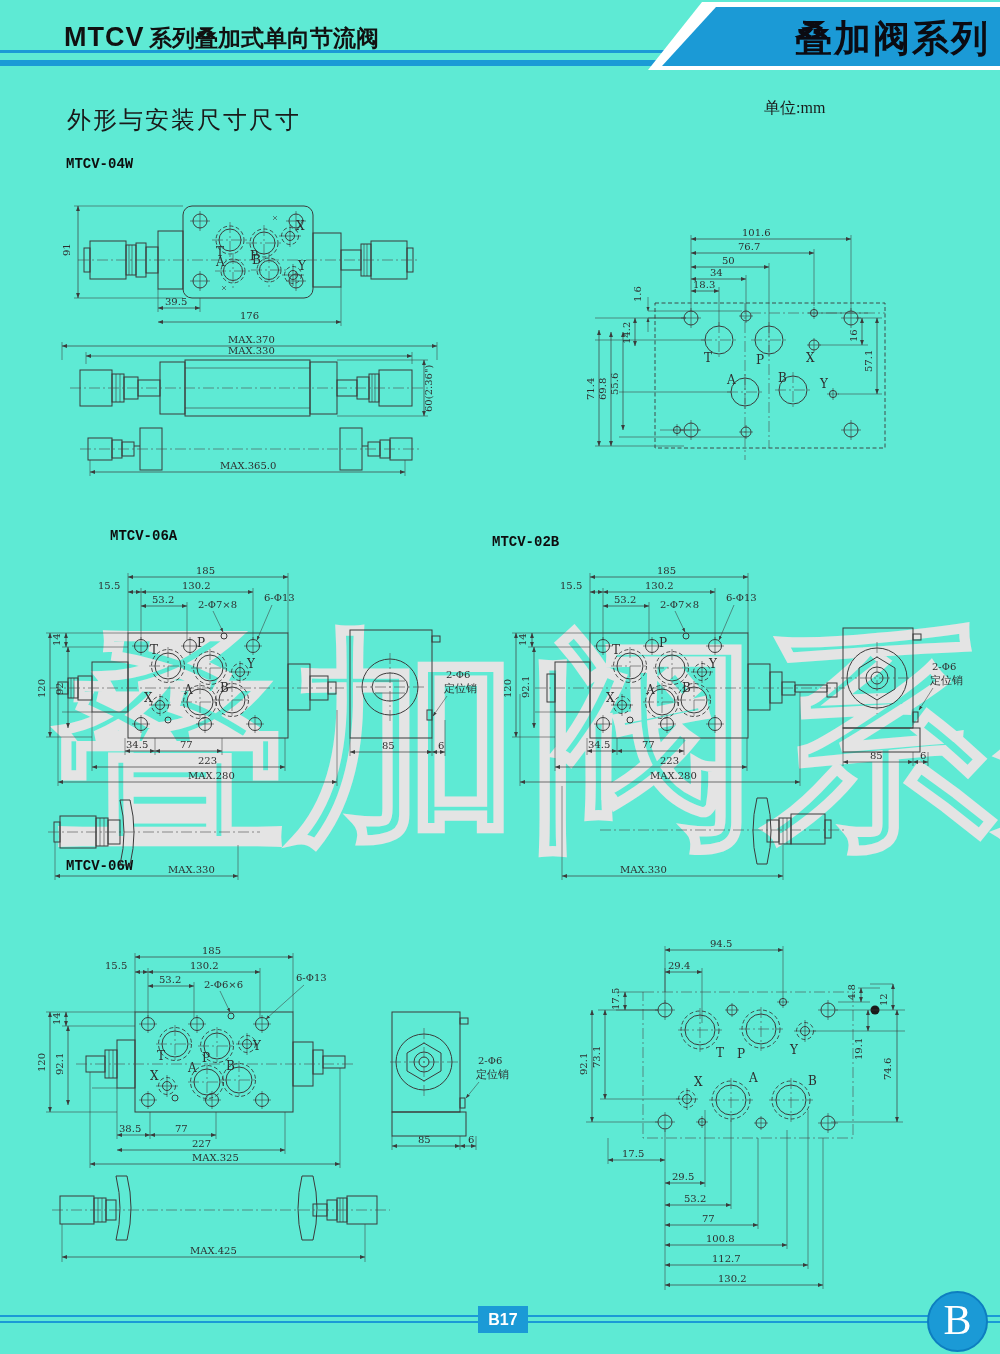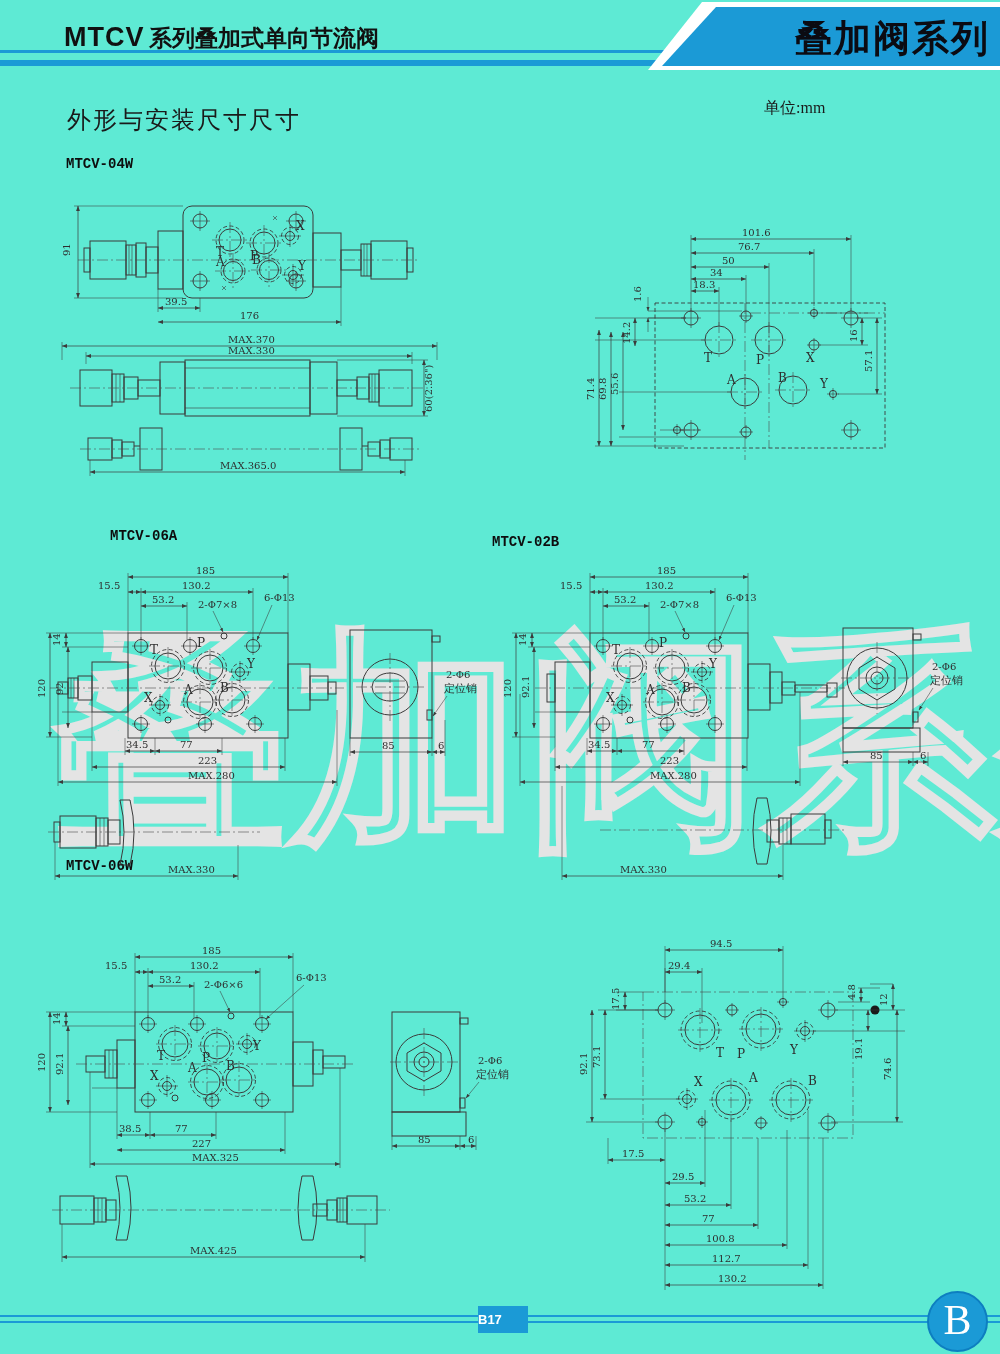--- a/index.html
+++ b/index.html
@@ -20,21 +20,21 @@
   #t04{left:66px;top:156px;} #t06a{left:66px;top:528px;margin-left:44px;} #t06b{left:492px;top:534px;} #t06w{left:66px;top:858px;}
   
   .wm{position:absolute;left:55px;top:588px;width:940px;font-family:"DejaVu Sans",sans-serif;
       font-weight:bold;font-size:232px;letter-spacing:4px;color:transparent;
       -webkit-text-stroke:3px #e4e4e4;white-space:nowrap;z-index:0;}
   svg.draw{position:absolute;left:0;top:0;z-index:1;}
   
   .fline1{position:absolute;left:0;top:1315px;width:1000px;height:2px;background:#1b9ad6;z-index:2;}
   .fline2{position:absolute;left:0;top:1321px;width:1000px;height:2px;background:#1b9ad6;z-index:2;}
   .pageno{position:absolute;left:478px;top:1306px;width:50px;height:27px;background:#1b9ad6;z-index:3;
-          color:#fff;font-weight:bold;font-size:13px;text-align:left;line-height:27px;font-family:"Liberation Sans",sans-serif;}
+          color:#fff;font-weight:bold;font-size:16px;text-align:center;line-height:27px;font-family:"Liberation Sans",sans-serif;}
   .tab-b{position:absolute;left:927px;top:1291px;width:57px;height:57px;border-radius:50%;
          background:#1b9ad6;border:2px solid #0d7ec0;z-index:3;color:#fff;
          font-family:"Liberation Serif",serif;font-size:42px;text-align:center;line-height:55px;}
   
   .s{stroke:#3b3b3b;stroke-width:1;fill:none;}
   .th{stroke:#3b3b3b;stroke-width:0.6;fill:none;}
   .dsh{stroke:#3b3b3b;stroke-width:0.9;fill:none;stroke-dasharray:4 2.5;}
   .cl{stroke:#4a4a4a;stroke-width:0.6;fill:none;stroke-dasharray:11 3 2 3;}
   .dim{stroke:#3b3b3b;stroke-width:0.7;fill:none;marker-start:url(#ar);marker-end:url(#ar);}
   .ext{stroke:#3b3b3b;stroke-width:0.55;fill:none;}

